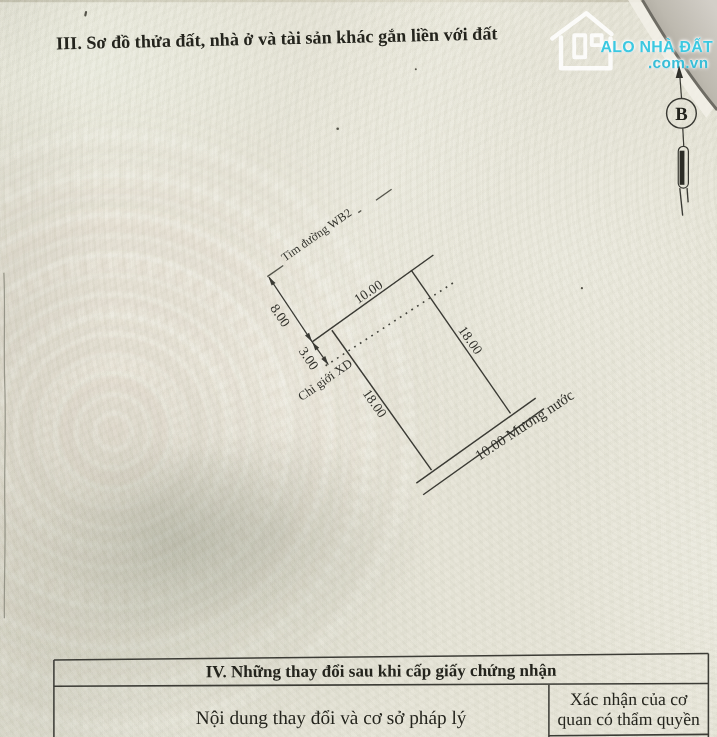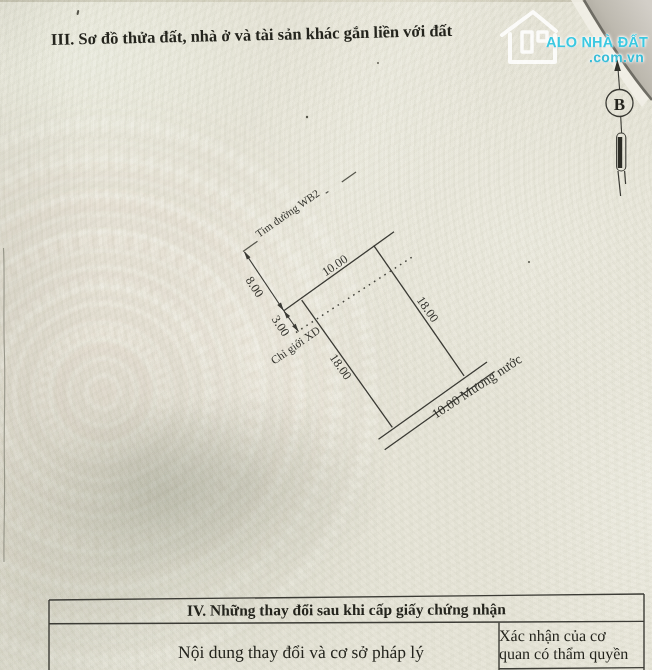--- a/index.html
+++ b/index.html
@@ -197,16 +197,16 @@
       <path d="M499,668.8 L644,667.6"></path>
     </g>
   </svg>
 
   <div class="abs" style="left:49px;top:602px;width:595px;text-align:center;font-weight:bold;
     font-size:15.5px;color:#24241d;transform:rotate(-0.25deg);">IV. Những thay đổi sau khi cấp giấy chứng nhận</div>
 
   <div class="abs" style="left:49px;top:642px;width:444px;text-align:center;
     font-size:17.5px;color:#24241d;padding-left:30px;">Nội dung thay đổi và cơ sở pháp lý</div>
 
-  <div class="abs" style="left:499px;top:628px;width:145px;text-align:left;
+  <div class="abs" style="left:499px;top:628px;width:145px;text-align:center;
     font-size:16px;color:#24241d;line-height:18px;">Xác nhận của cơ<br>quan có thẩm quyền</div>
 
 </div>
 
 </body></html>

